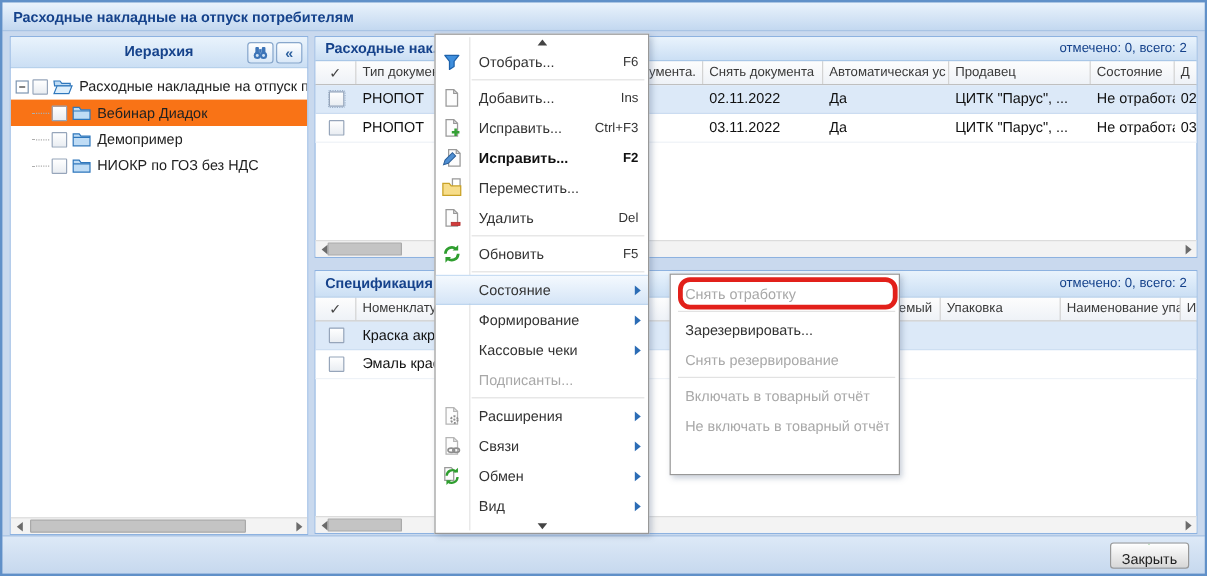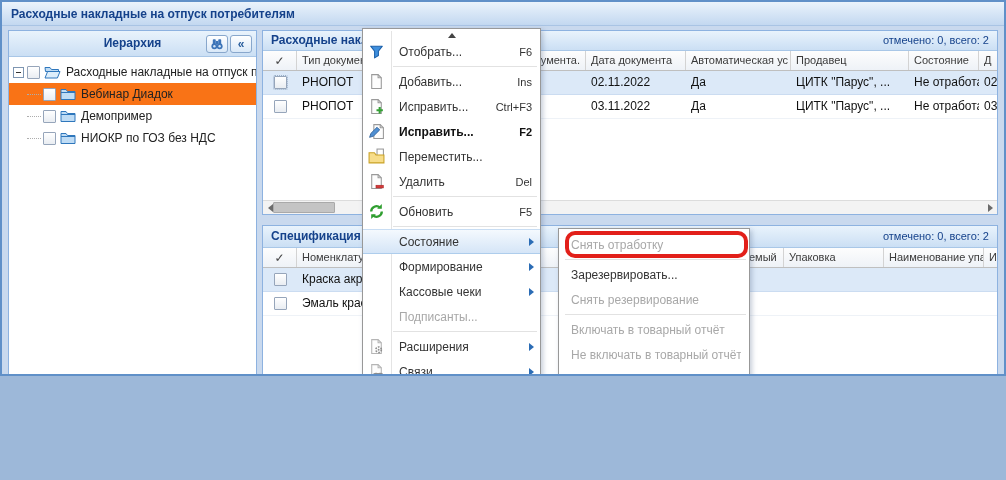--- a/index.html
+++ b/index.html
@@ -1,18 +1,18 @@
 <!DOCTYPE html>
 <html><head>
 <meta charset="utf-8">
 <style>
   html,body{margin:0;padding:0;background:#9db8d9;}
   *{box-sizing:border-box;}
   .window{
-    position:relative;width:1006px;height:376px;overflow:hidden;
+    position:relative;width:1006px;height:480px;overflow:hidden;
     background:#c9d9ee;font-family:"Liberation Sans",sans-serif;font-size:12px;color:#222;
   }
   .window-border{position:absolute;inset:0;border:2px solid #6090c8;pointer-events:none;z-index:60;}
   
   .titlebar{
     position:absolute;left:2px;top:2px;right:2px;height:24px;
     background:linear-gradient(#eaf3fc,#c3d8f0);
     border-bottom:1px solid #a9c4e4;
     color:#15428b;font-weight:bold;font-size:12px;line-height:24px;padding:0 9px;
     white-space:nowrap;overflow:hidden;
@@ -214,21 +214,21 @@
 
   <div class="panel" style="left:262px;top:30px;width:736px;height:185px;">
     <div class="panel-hd" style="height:20px;line-height:19px;">
       <span>Расходные нак.</span>
       <span class="counter">отмечено: 0, всего: 2</span>
     </div>
     <div class="grid-hd-row">
       <div class="th dc0 cbc">✓</div>
       <div class="th dc1">Тип докумен</div>
       <div class="th dc2">кумента.</div>
-      <div class="th dc3">Дата документа</div>
+      <div class="th dc3">Снять документа</div>
       <div class="th dc4">Автоматическая ус</div>
       <div class="th dc5">Продавец</div>
       <div class="th dc6">Состояние</div>
       <div class="th dc7">Д</div>
     </div>
     <div class="tr sel">
       <div class="td dc0 cbc">
           <span class="cb" style="outline:1px dotted #9bb0c9;"></span>
         </div>
       <div class="td dc1">РНОПОТ</div>
@@ -448,20 +448,24 @@
             <path d="M2.5 1.5h5l2 2v8h-7z" fill="#fdfdfd" stroke="#9a9a9a"></path>
             <path d="M4 8a4.5 4.5 0 0 1 7.5-3.3" fill="none" stroke="#2f9e2f" stroke-width="1.8"></path>
             <path d="M12.8 1.6v3.8H9z" fill="#2f9e2f"></path>
             <path d="M12.5 9a4.5 4.5 0 0 1-7.5 3.3" fill="none" stroke="#2f9e2f" stroke-width="1.8"></path>
             <path d="M3.8 15.2v-3.8h3.8z" fill="#2f9e2f"></path>
           </svg>
       </span>
       <span class="lb">Обмен</span>
       <span class="sub-arrow"></span>
     </div>
+    <div class="mi">
+      <span class="lb">Вид</span>
+      <span class="sub-arrow"></span>
+    </div>
     <div class="mscroll">
         <span class="tri-d"></span>
       </div>
   </div>
 
   <div class="submenu">
     <div class="mi dis">
       <span class="lb">Снять отработку</span>
     </div>
     <div class="msep" style="margin-left:6px;"></div>

